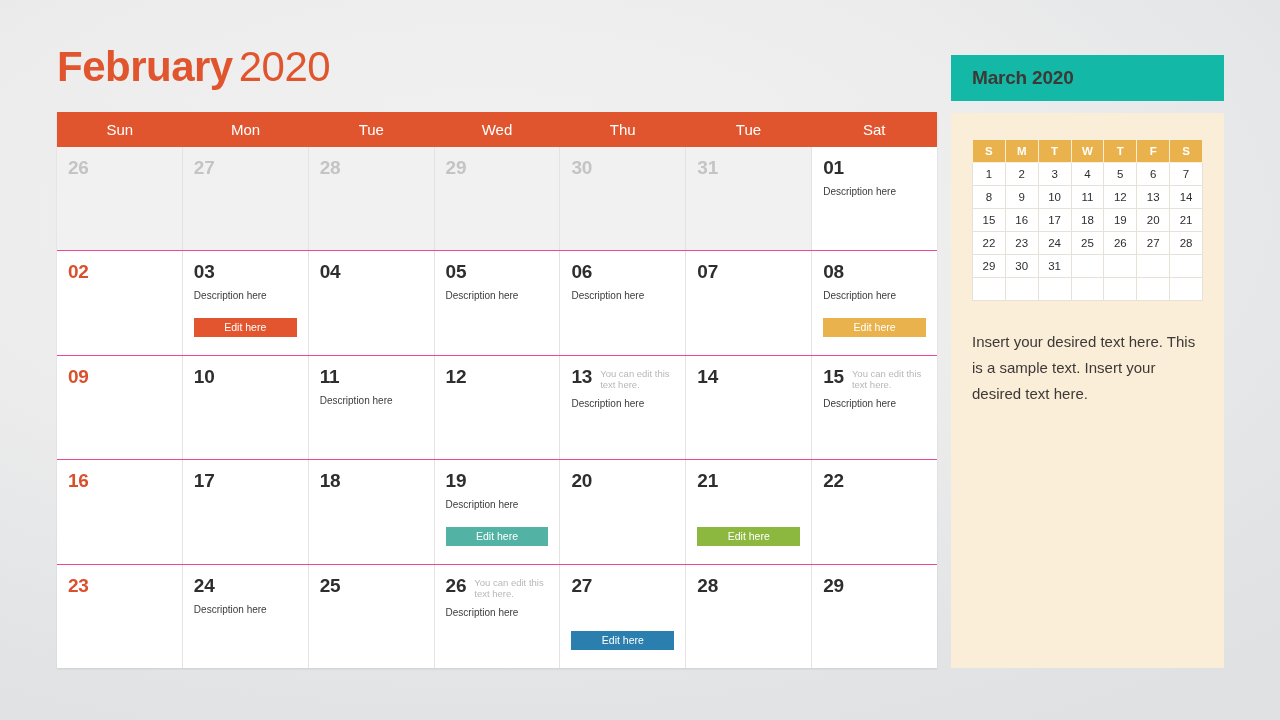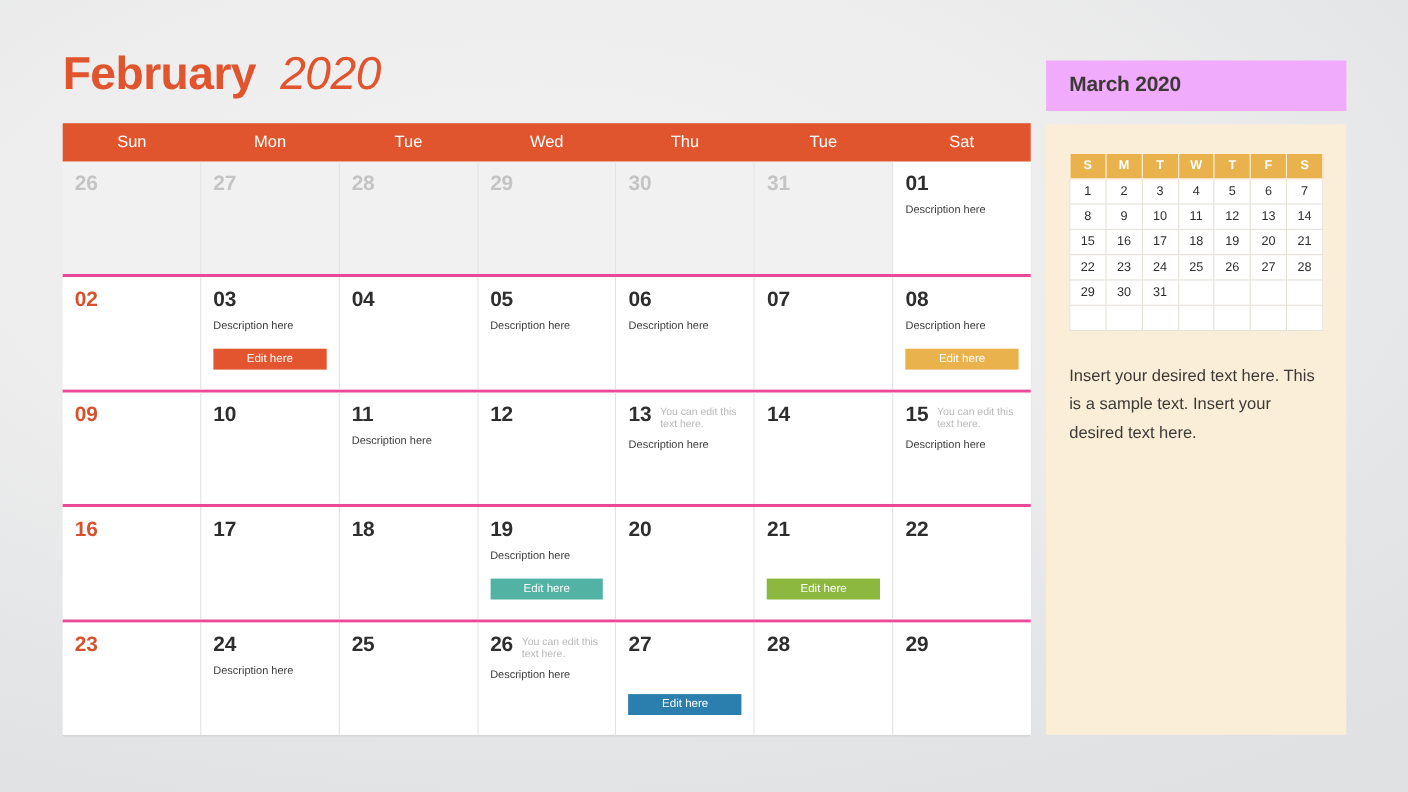--- a/index.html
+++ b/index.html
@@ -19,21 +19,21 @@
     position: absolute;
     left: 57px;
     top: 41px;
     font-size: 42px;
     line-height: 52px;
     letter-spacing: -0.5px;
     color: #e0552d;
     white-space: nowrap;
   }
   #month-title .mt-name { font-weight: bold; }
-  #month-title .mt-year { font-weight: normal; margin-left: 22px; font-style: italic; }
+  #month-title .mt-year { font-weight: normal; margin-left: 6px; }
 
   
   #big-calendar {
     position: absolute;
     left: 57px;
     top: 112px;
     width: 880px;
     height: 556px;
     box-sizing: border-box;
     background: #ffffff;
@@ -53,21 +53,21 @@
     font-size: 15px;
   }
   #weeks {
     height: 521px;
     display: flex;
     flex-direction: column;
   }
   .week-row {
     display: flex;
     flex: 1 1 0;
-    border-top: 3px solid #ec4899;
+    border-top: 1px solid #ec4899;
   }
   .week-row:first-child { border-top: none; }
   .day-cell {
     flex: 1 1 0;
     position: relative;
     box-sizing: border-box;
     border-left: 1px solid #e3e3e3;
     padding: 10px 11px 0 11px;
     background: #ffffff;
     min-width: 0;
@@ -120,21 +120,21 @@
   }
 
   
   #side-title-box {
     position: absolute;
     left: 951px;
     top: 55px;
     width: 273px;
     height: 46px;
     box-sizing: border-box;
-    background: #f0abfc;
+    background: #14b8a6;
     display: flex;
     align-items: center;
     padding-left: 21px;
   }
   #side-title {
     font-size: 19px;
     font-weight: bold;
     color: #3c3936;
     letter-spacing: -0.2px;
   }

